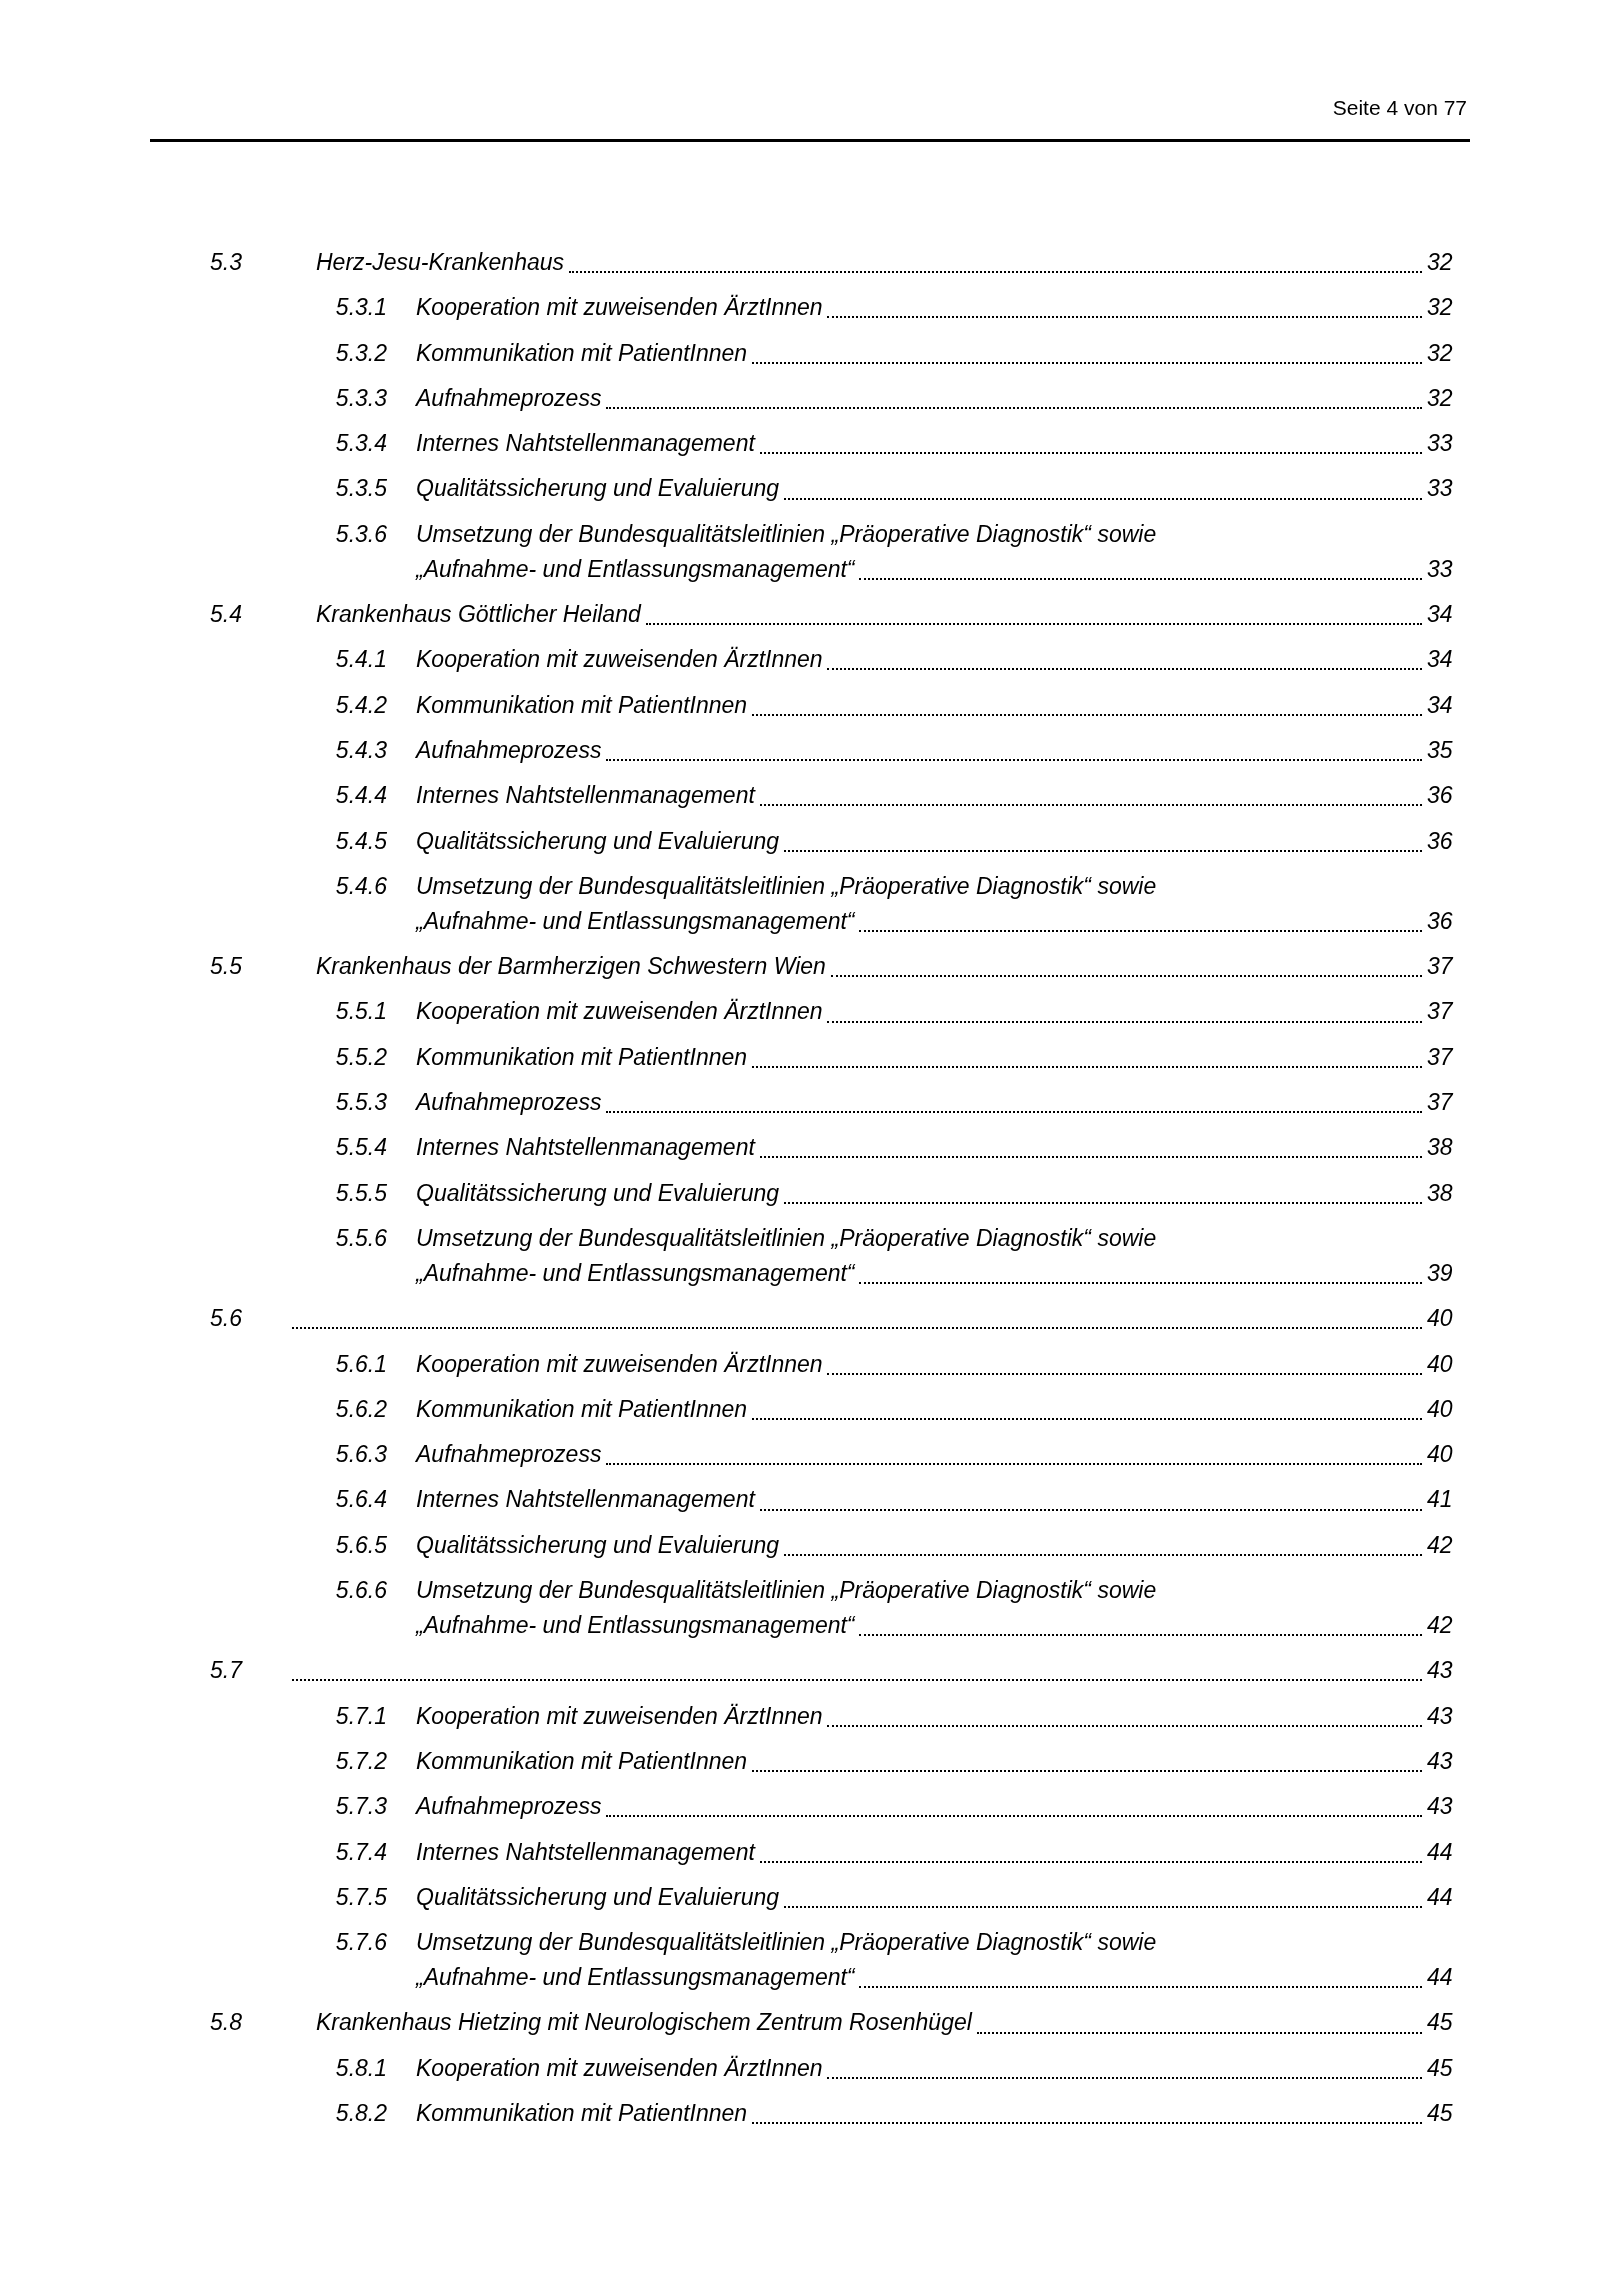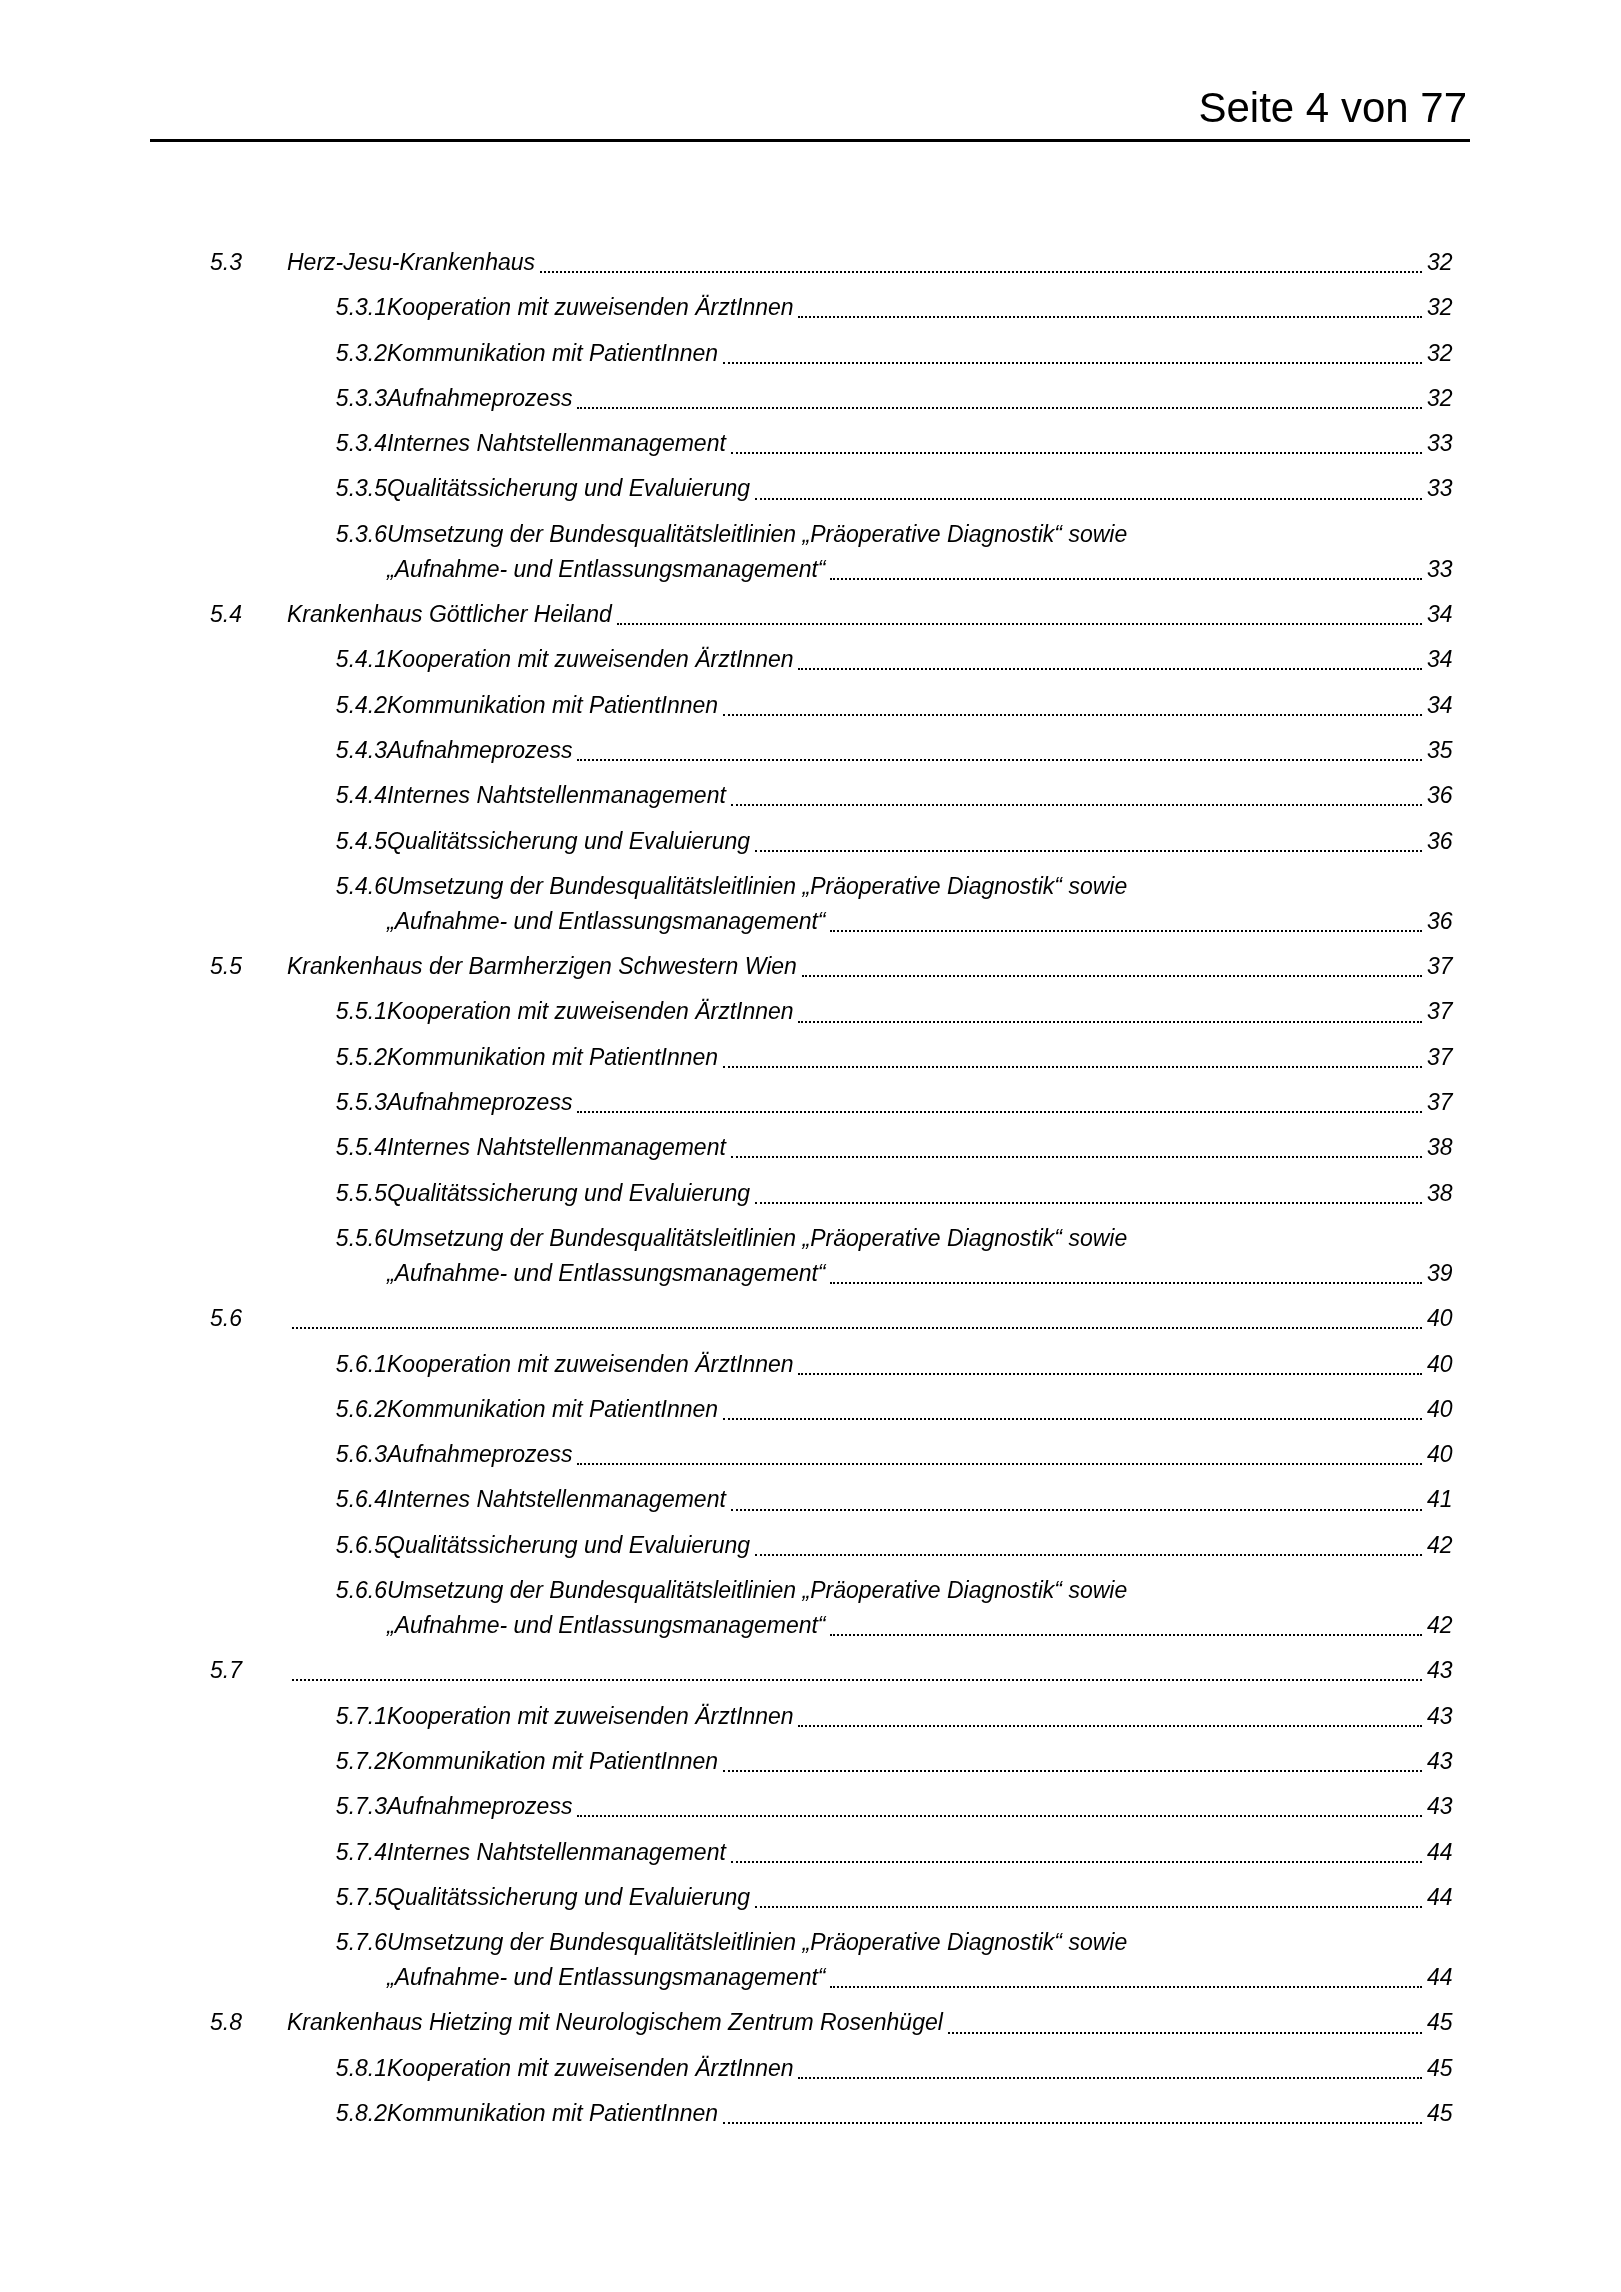--- a/index.html
+++ b/index.html
@@ -12,21 +12,21 @@
     height: 2293px;
     position: relative;
     font-family: "Liberation Sans", sans-serif;
     color: #000000;
     overflow: hidden;
   }
   .header-label {
     position: absolute;
     top: 90px;
     right: 154px;
-    font-size: 42px;
+    font-size: 21px;
     line-height: 35px;
     white-space: nowrap;
   }
   .header-rule {
     position: absolute;
     top: 139px;
     left: 150px;
     width: 1320px;
     height: 2.9px;
     background: #000000;
@@ -42,21 +42,21 @@
     line-height: 35px;
     margin-bottom: 10.3px;
   }
   .entry.level1 { padding-left: 210px; }
   .entry.level1 > .num { flex: none; width: 77px; }
   .entry.level2 { padding-left: 290px; }
   .entry.level2 > .num { flex: none; width: 97px; text-align: right; }
   .body { flex: 1; min-width: 0; }
   .body.single { display: flex; }
   .line2 { display: flex; }
-  .title { flex: none; white-space: pre; }
+  .title { flex: none; white-space: pre; margin-left: 29px; }
   .leader {
     flex: 1;
     min-width: 17.6px;
     border-bottom: 2.9px dotted #000000;
     align-self: flex-end;
     margin: 0 4.9px 6.9px 4.9px;
   }
   .pagenum {
     flex: none;
     min-width: 33px;

